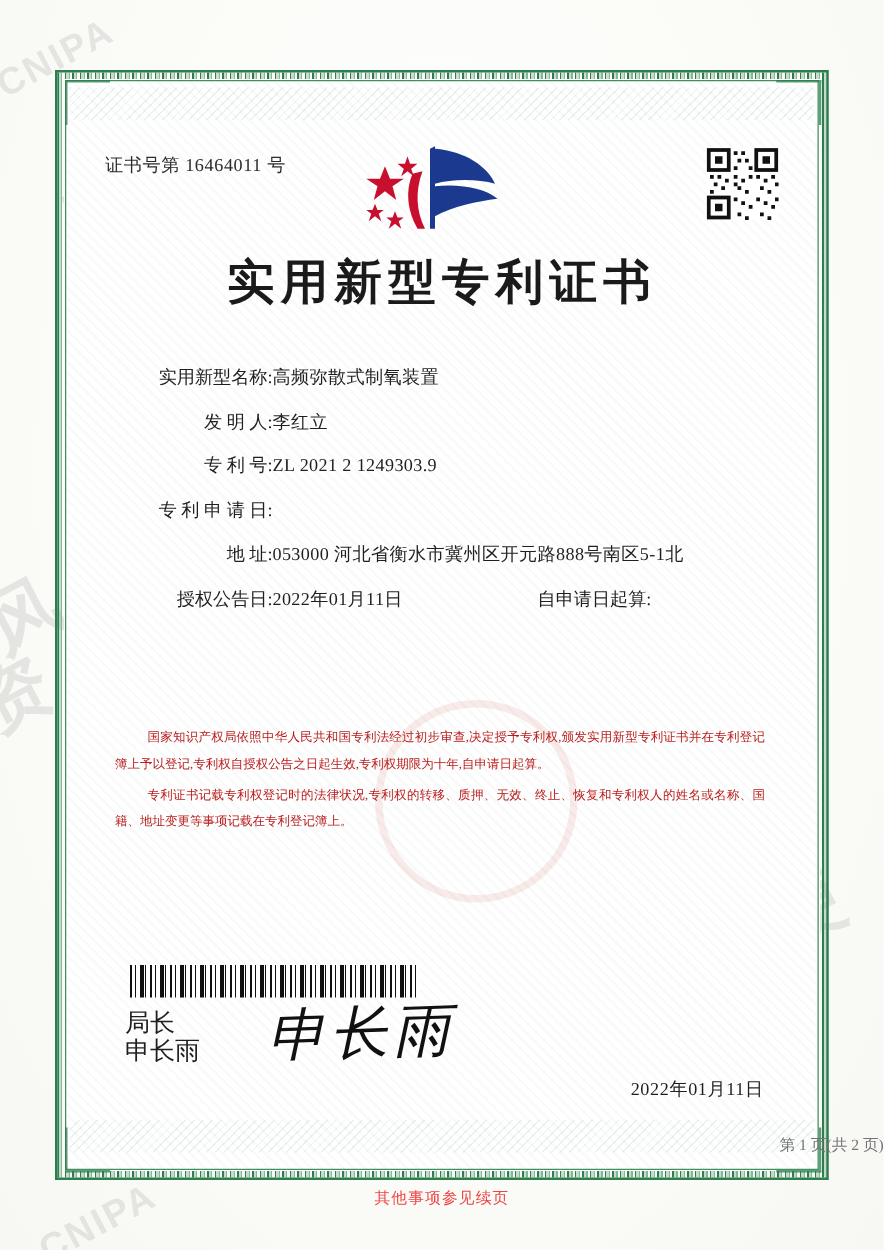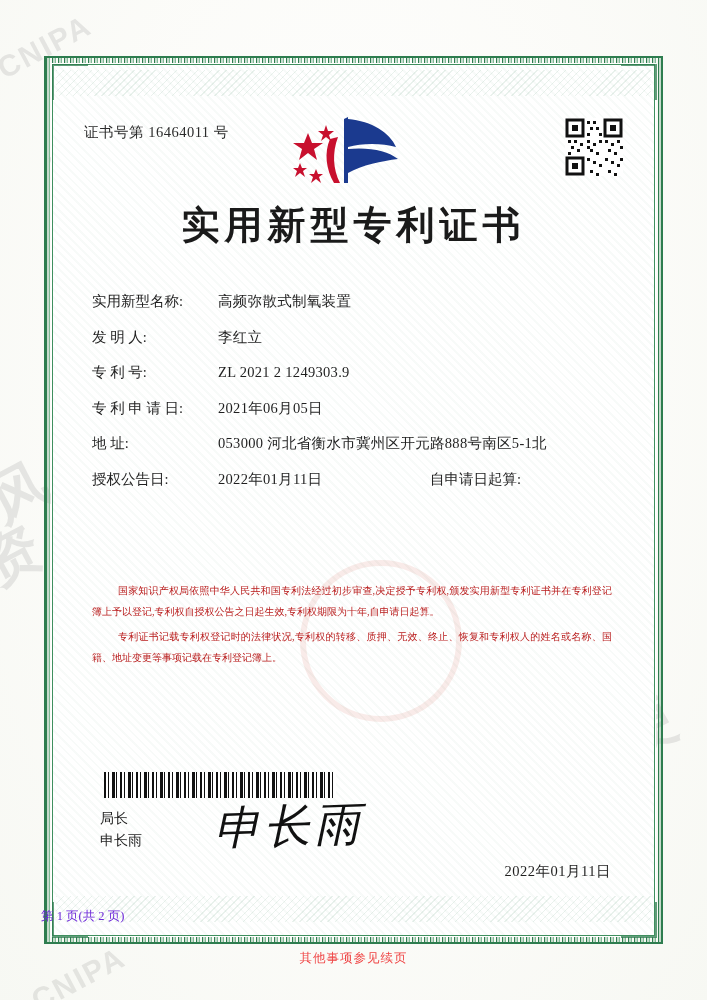--- a/index.html
+++ b/index.html
@@ -130,20 +130,21 @@
     align-items: baseline;
     margin-bottom: 16.5px;
     font-size: 14.5px;
     color: #1f1f1f;
   }
   .flabel {
     width: 126px;
     flex: 0 0 126px;
     letter-spacing: 0px;
     white-space: nowrap;
+    text-align: right;
   }
   .fvalue {
     flex: 1 1 auto;
     letter-spacing: 0.3px;
   }
   .frow.split .fvalue { flex: 0 0 200px; }
   .frow .flabel2 {
     flex: 0 0 112px;
     white-space: nowrap;
     padding-left: 12px;
@@ -169,21 +170,21 @@
     width: 232px; height: 26px;
     background: repeating-linear-gradient(90deg,
       #111 0 2px, #fff 2px 4px, #111 4px 5px, #fff 5px 8px,
       #111 8px 11px, #fff 11px 12px, #111 12px 13px, #fff 13px 16px);
   }
 
   
   .dir-label {
     position: absolute;
     left: 100px; top: 808px;
-    font-size: 14px;
+    font-size: 20px;
     line-height: 22px;
     color: #1f1f1f;
   }
   .signature {
     position: absolute;
     left: 214px; top: 796px;
     font-size: 46px;
     color: #111;
     font-family: "Liberation Serif", serif;
     font-style: italic;
@@ -193,23 +194,23 @@
   .issue-date {
     position: absolute;
     right: 96px; top: 862px;
     font-size: 14.5px;
     color: #1f1f1f;
     letter-spacing: 0.5px;
   }
   .page-no {
     position: absolute;
     left: 0; right: 0; top: 908px;
-    text-align: left;
+    text-align: right;
     font-size: 12.5px;
-    color: #6d28d9;
+    color: #737373;
     margin-left: 41px;
   }
   .footer-note {
     position: absolute;
     left: 0; right: 0; top: 950px;
     text-align: center;
     font-size: 12.5px;
     color: #ef4444;
     letter-spacing: 1px;
   }
@@ -327,21 +328,20 @@
     <div class="frow">
       <span class="flabel">发    明    人:</span>
       <span class="fvalue">李红立</span>
     </div>
     <div class="frow">
       <span class="flabel">专    利    号:</span>
       <span class="fvalue">ZL 2021 2 1249303.9</span>
     </div>
     <div class="frow">
       <span class="flabel">专 利 申 请 日:</span>
-      <span class="fvalue">2021年06月05日</span>
     </div>
     <div class="frow">
       <span class="flabel">地          址:</span>
       <span class="fvalue">053000 河北省衡水市冀州区开元路888号南区5-1北</span>
     </div>
     <div class="frow split">
       <span class="flabel">授权公告日:</span>
       <span class="fvalue">2022年01月11日</span>
       <span class="flabel2">自申请日起算:</span>
     </div>

